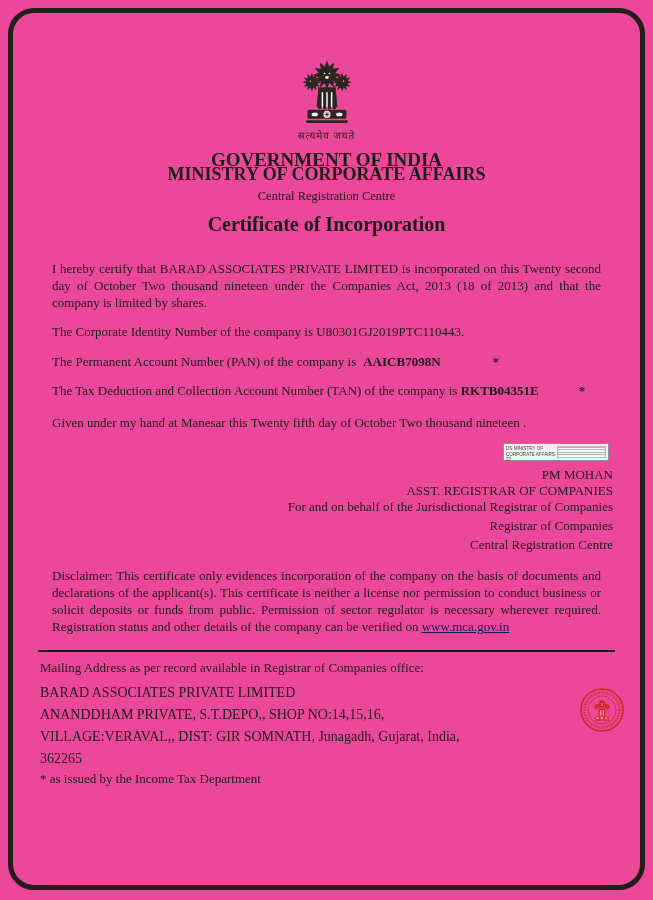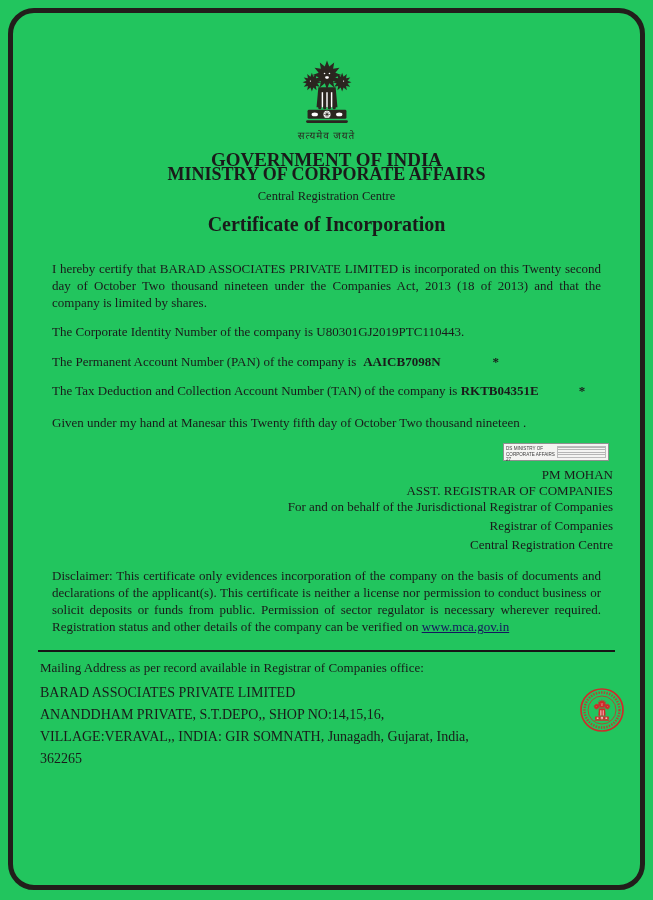--- a/index.html
+++ b/index.html
@@ -1,19 +1,19 @@
 <!DOCTYPE html>
 <html><head>
 <meta charset="utf-8">
 <style>
   html,body{margin:0;padding:0;background:#ffffff;}
   .page{
     position:relative;
     width:653px;height:900px;
-    background:#22c55e;
+    background:#ec4899;
     font-family:"Liberation Serif","DejaVu Serif",serif;
     color:#1a1a1a;
     overflow:hidden;
   }
   .frame{
     position:absolute;
     left:8px;top:8px;right:8px;bottom:10px;
     border:5px solid #221e1b;
     border-radius:26px;
     pointer-events:none;
@@ -171,26 +171,27 @@
     </div>
 
     <p class="para disclaimer"><span>Disclaimer: This certificate only evidences incorporation of the company on the basis of documents and declarations of the applicant(s). This certificate is neither a license nor permission to conduct business or solicit deposits or funds from public. Permission of sector regulator is necessary wherever required. Registration status and other details of the company can be verified on </span><a href="#" class="mca-link">www.mca.gov.in</a></p>
 
     <hr class="divider">
 
     <div class="mailing">
       <div class="mailing-label">Mailing Address as per record available in Registrar of Companies office:</div>
       <div class="mail-line company-line">BARAD ASSOCIATES PRIVATE LIMITED</div>
       <div class="mail-line">ANANDDHAM PRIVATE, S.T.DEPO,, SHOP NO:14,15,16,</div>
-      <div class="mail-line">VILLAGE:VERAVAL,, INDIA: GIR SOMNATH, Junagadh, Gujarat, India,</div>
+      <div class="mail-line">VILLAGE:VERAVAL,, DIST: GIR SOMNATH, Junagadh, Gujarat, India,</div>
       <div class="mail-line">362265</div>
 
       <svg class="red-seal" width="46" height="46" viewBox="0 0 46 46">
         <circle cx="23" cy="23" r="21" fill="none" stroke="#cf2b2b" stroke-width="1.7"></circle>
         <circle cx="23" cy="23" r="17.5" fill="none" stroke="#cf2b2b" stroke-width="2.4" stroke-dasharray="1.4 1.3" opacity="0.85"></circle>
         <circle cx="23" cy="23" r="14" fill="none" stroke="#cf2b2b" stroke-width="0.8"></circle>
         <use href="#emblem-art" transform="translate(10.2,10.5) scale(0.255)" style="color:#cf2b2b"></use>
       </svg>
     </div>
 
+    <p class="footnote">* as issued by the Income Tax Department</p>
 
   </div>
 </div>
 
 </body></html>

